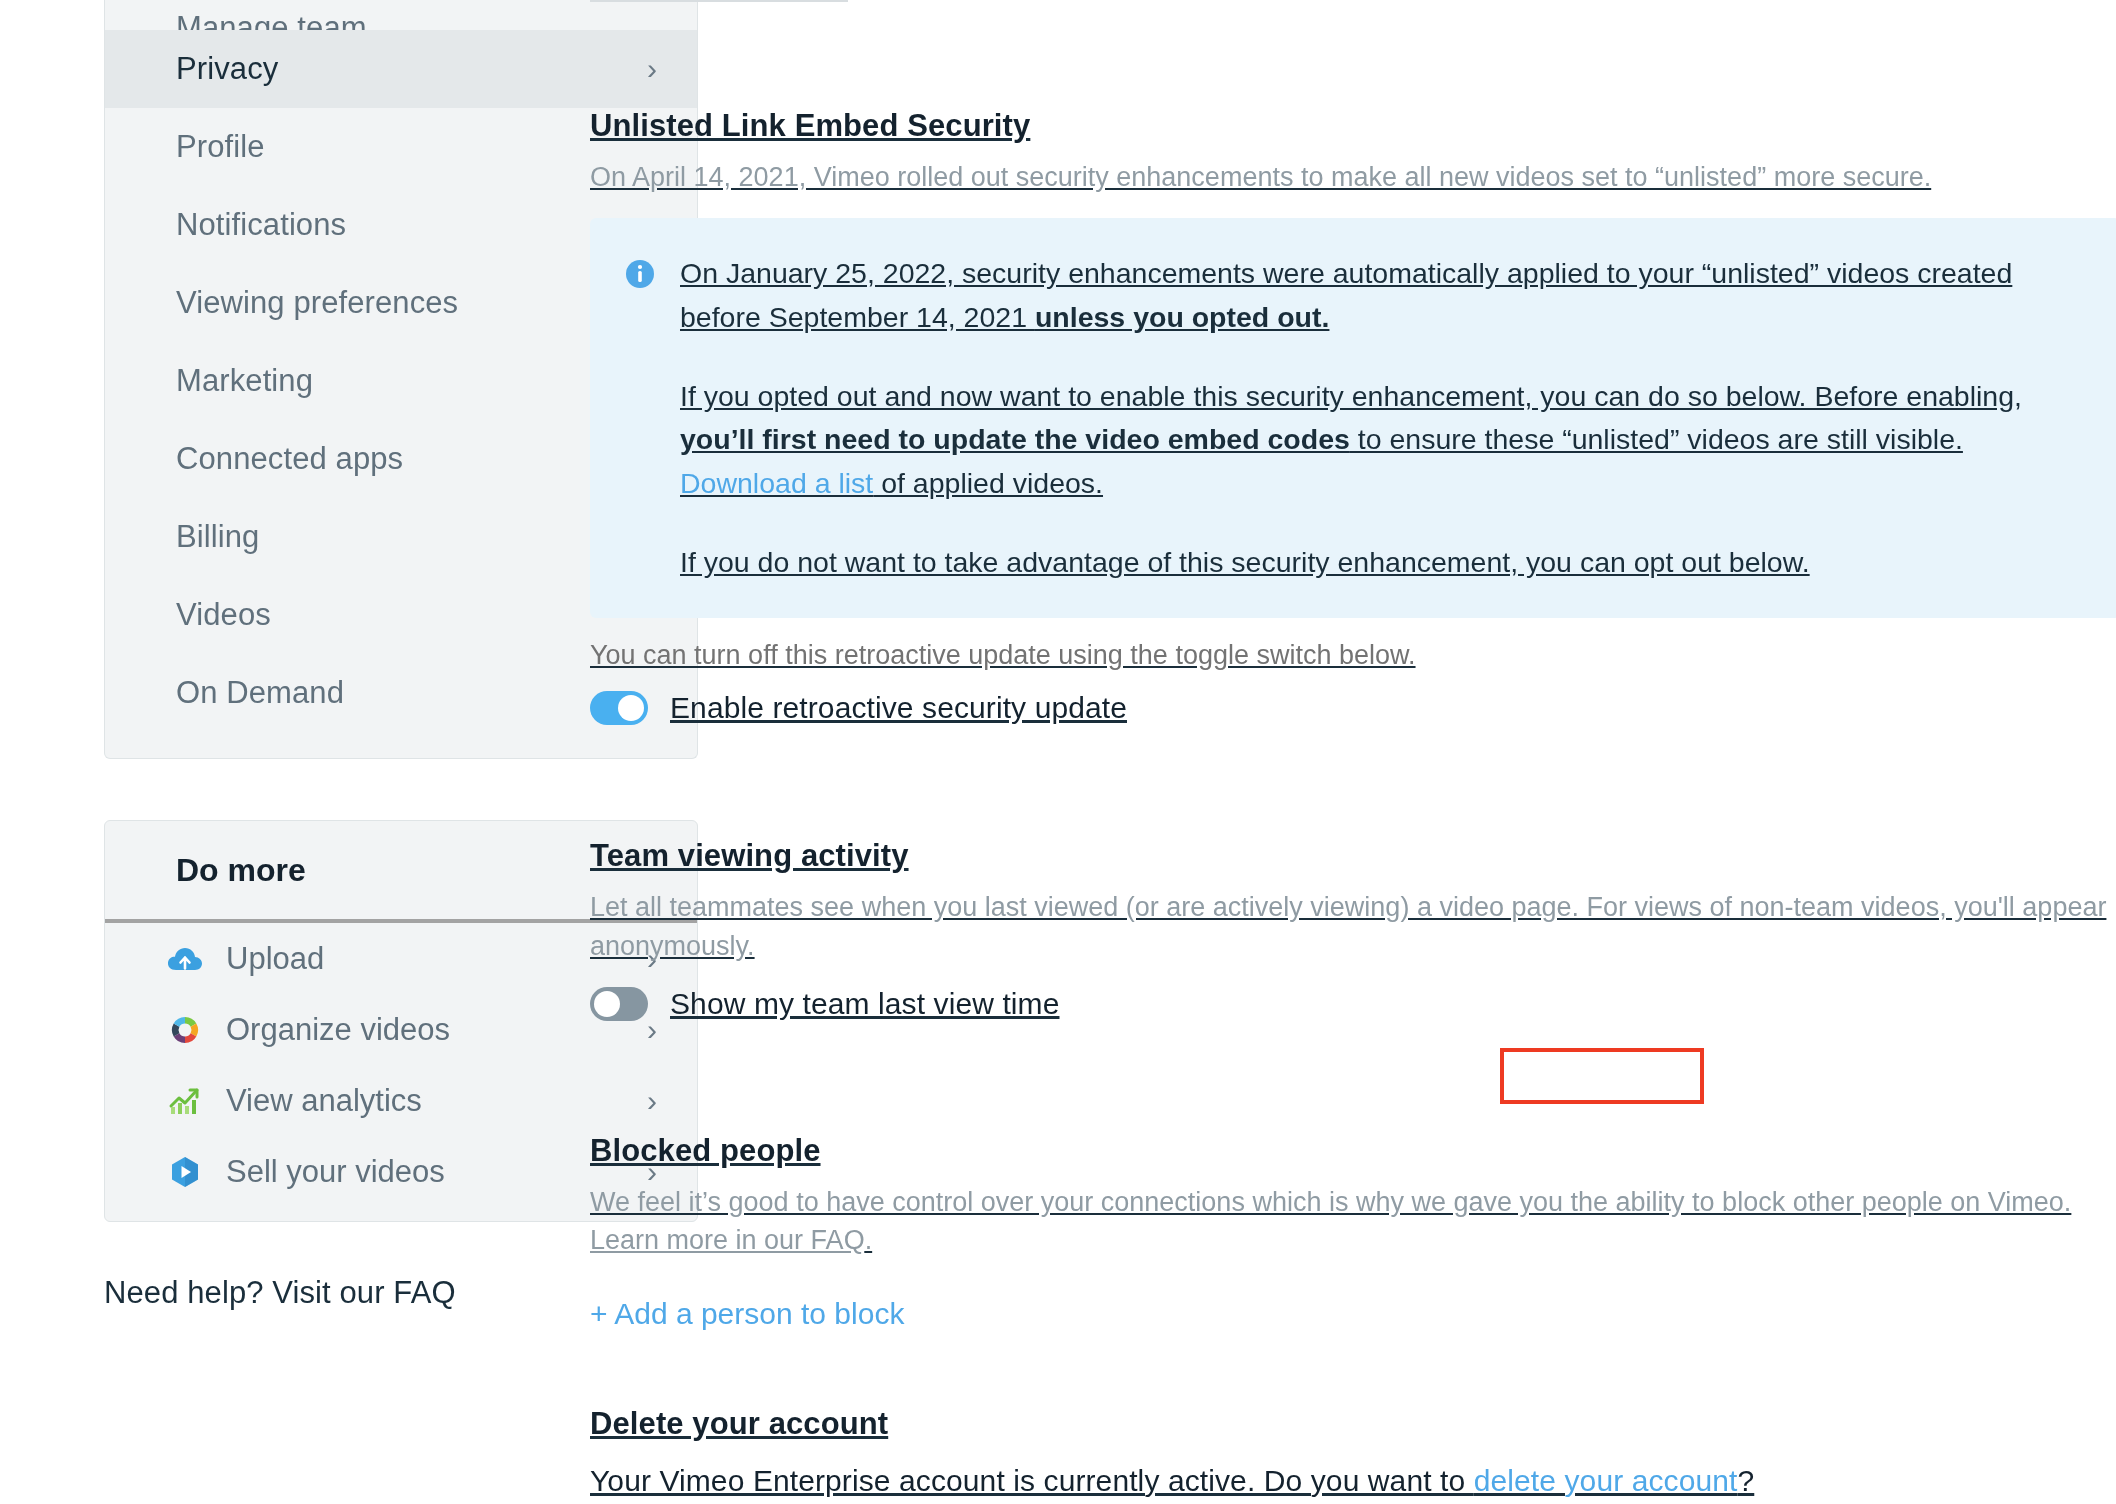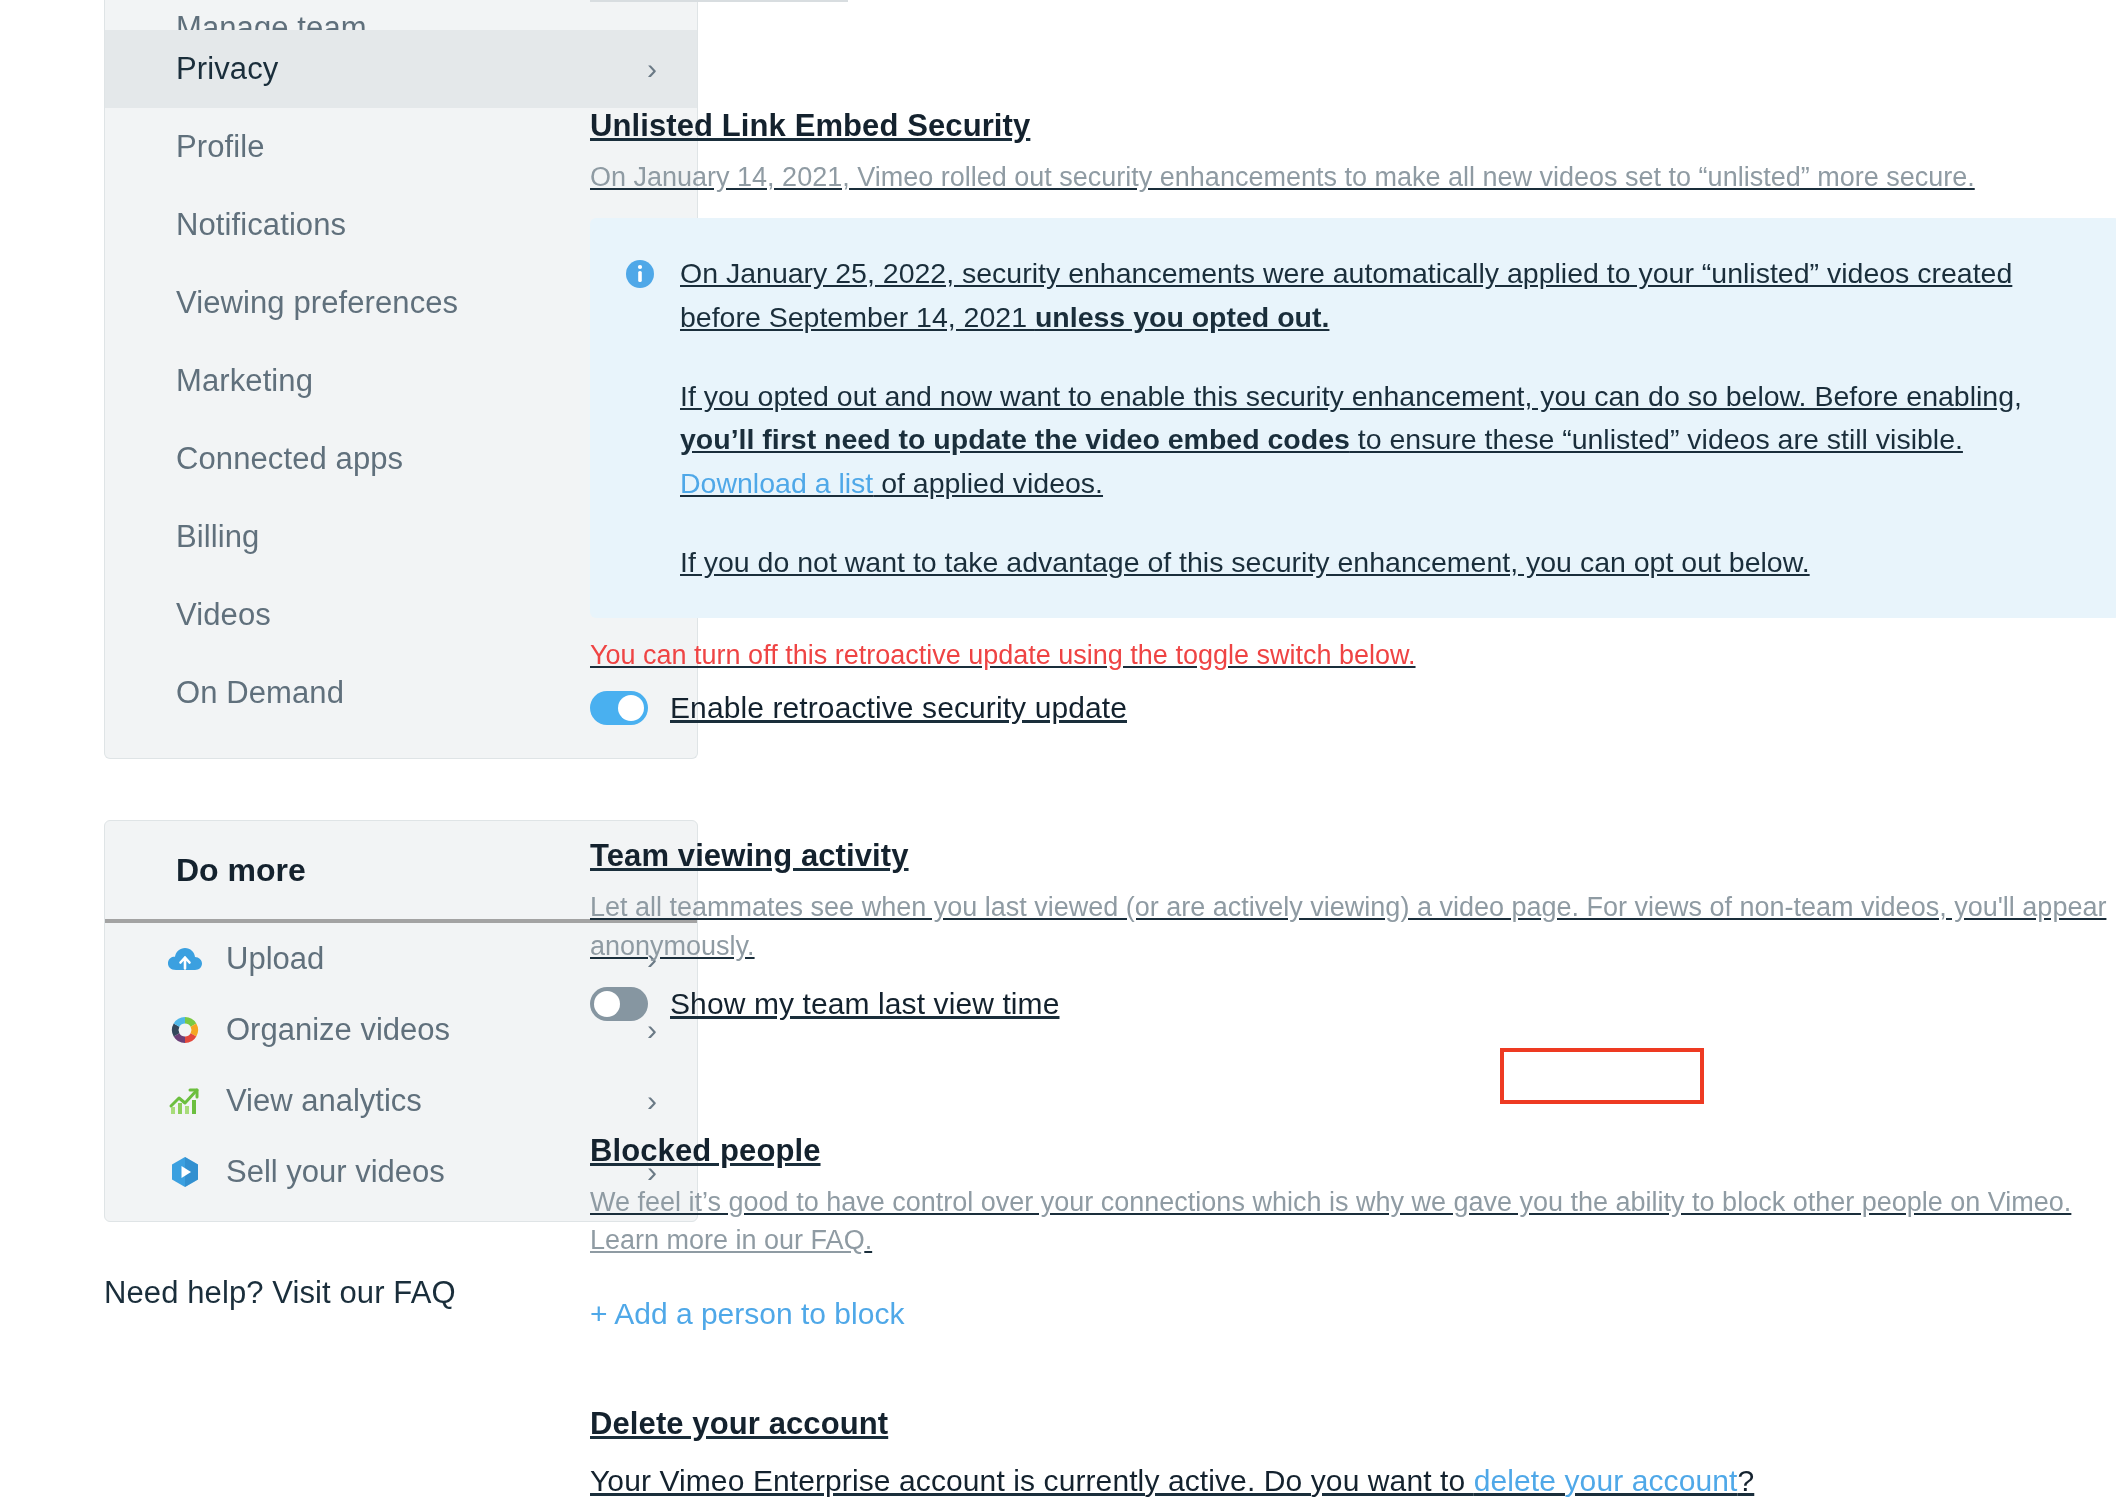--- a/index.html
+++ b/index.html
@@ -187,21 +187,21 @@
     color: #1a2e3b;
   }
   .info-body p { margin: 0; }
   .info-body p + p { margin-top: 36px; }
   .info-body b { font-weight: bold; }
   .link { color: #4fa8e8; cursor: pointer; }
 
   .helper-text {
     margin-top: 22px;
     font-size: 27px;
-    color: #ef4444;
+    color: #737373;
   }
 
   .toggle-row {
     display: flex;
     align-items: center;
     margin-top: 20px;
   }
   .toggle {
     width: 58px;
     height: 34px;
@@ -363,21 +363,21 @@
     </div>
 
     <div class="faq-line">Need help? Visit our FAQ</div>
   </div>
 
   <div class="main">
     <div class="top-rule"></div>
 
     <div class="section" style="margin-top: 108px;">
       <div class="section-title">Unlisted Link Embed Security</div>
-      <div class="section-desc">On January 14, 2021, Vimeo rolled out security enhancements to make all new videos set to “unlisted” more secure.</div>
+      <div class="section-desc">On April 14, 2021, Vimeo rolled out security enhancements to make all new videos set to “unlisted” more secure.</div>
 
       <div class="info-box">
         <span class="info-icon">
           <svg width="32" height="32" viewBox="0 0 32 32">
             <circle cx="16" cy="16" r="14" fill="#4fa8e8"></circle>
             <rect x="14.2" y="13" width="3.6" height="11" rx="1.6" fill="#ffffff"></rect>
             <circle cx="16" cy="9" r="2.1" fill="#ffffff"></circle>
           </svg>
         </span>
         <div class="info-body">

